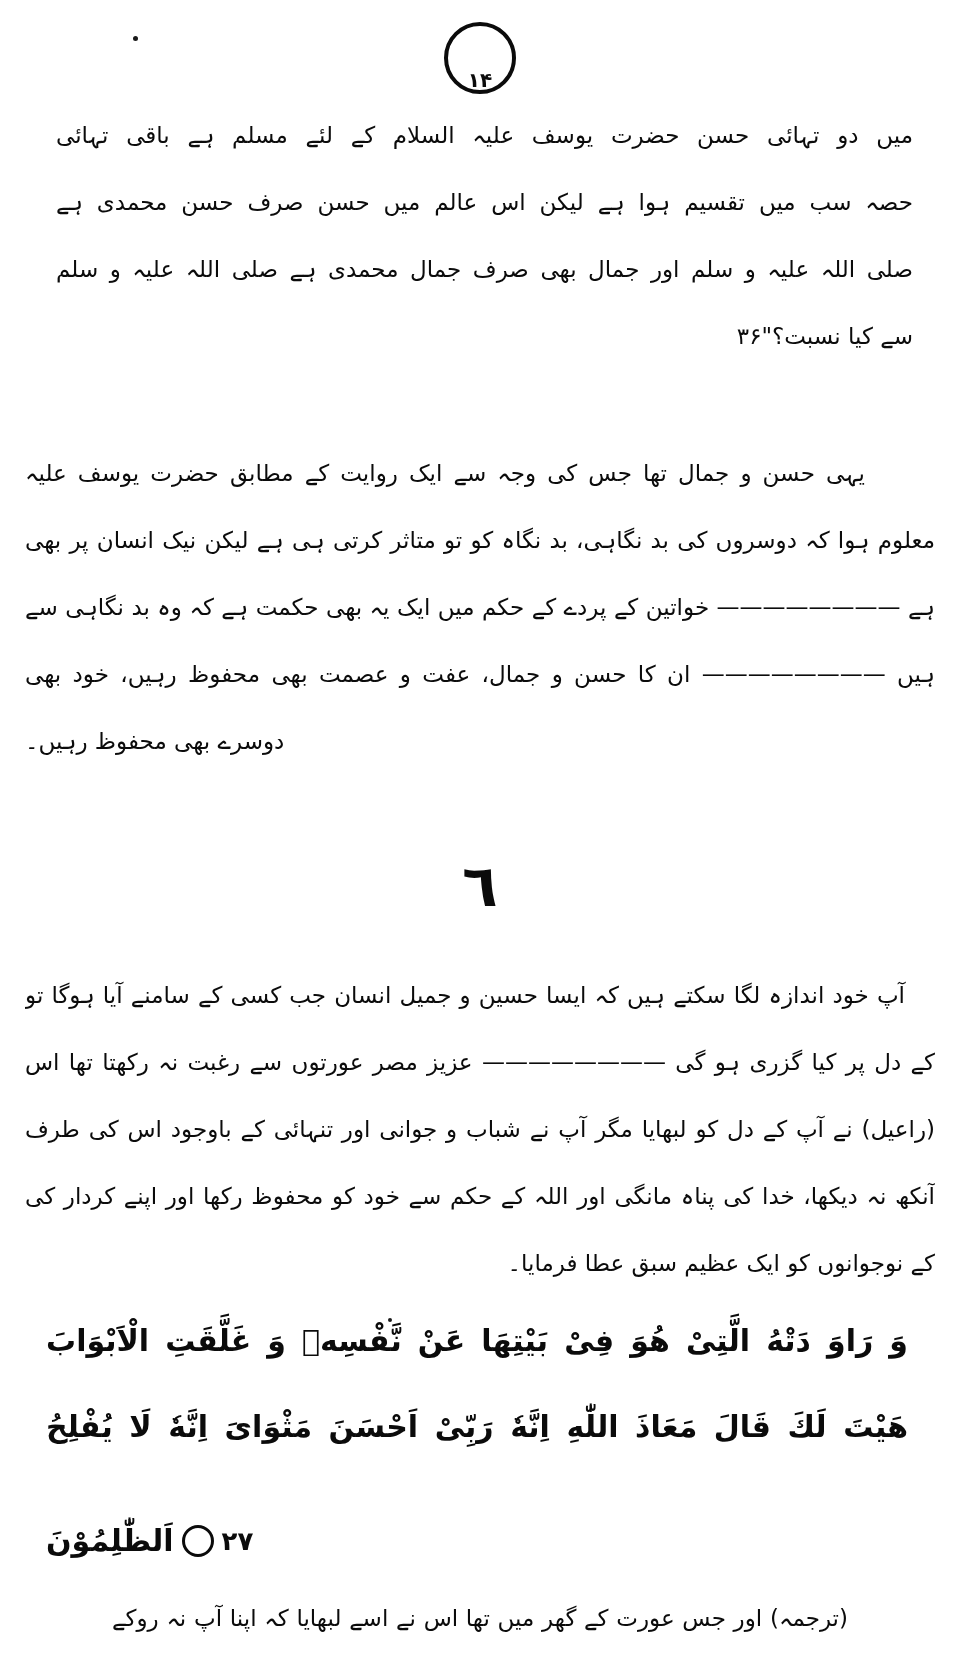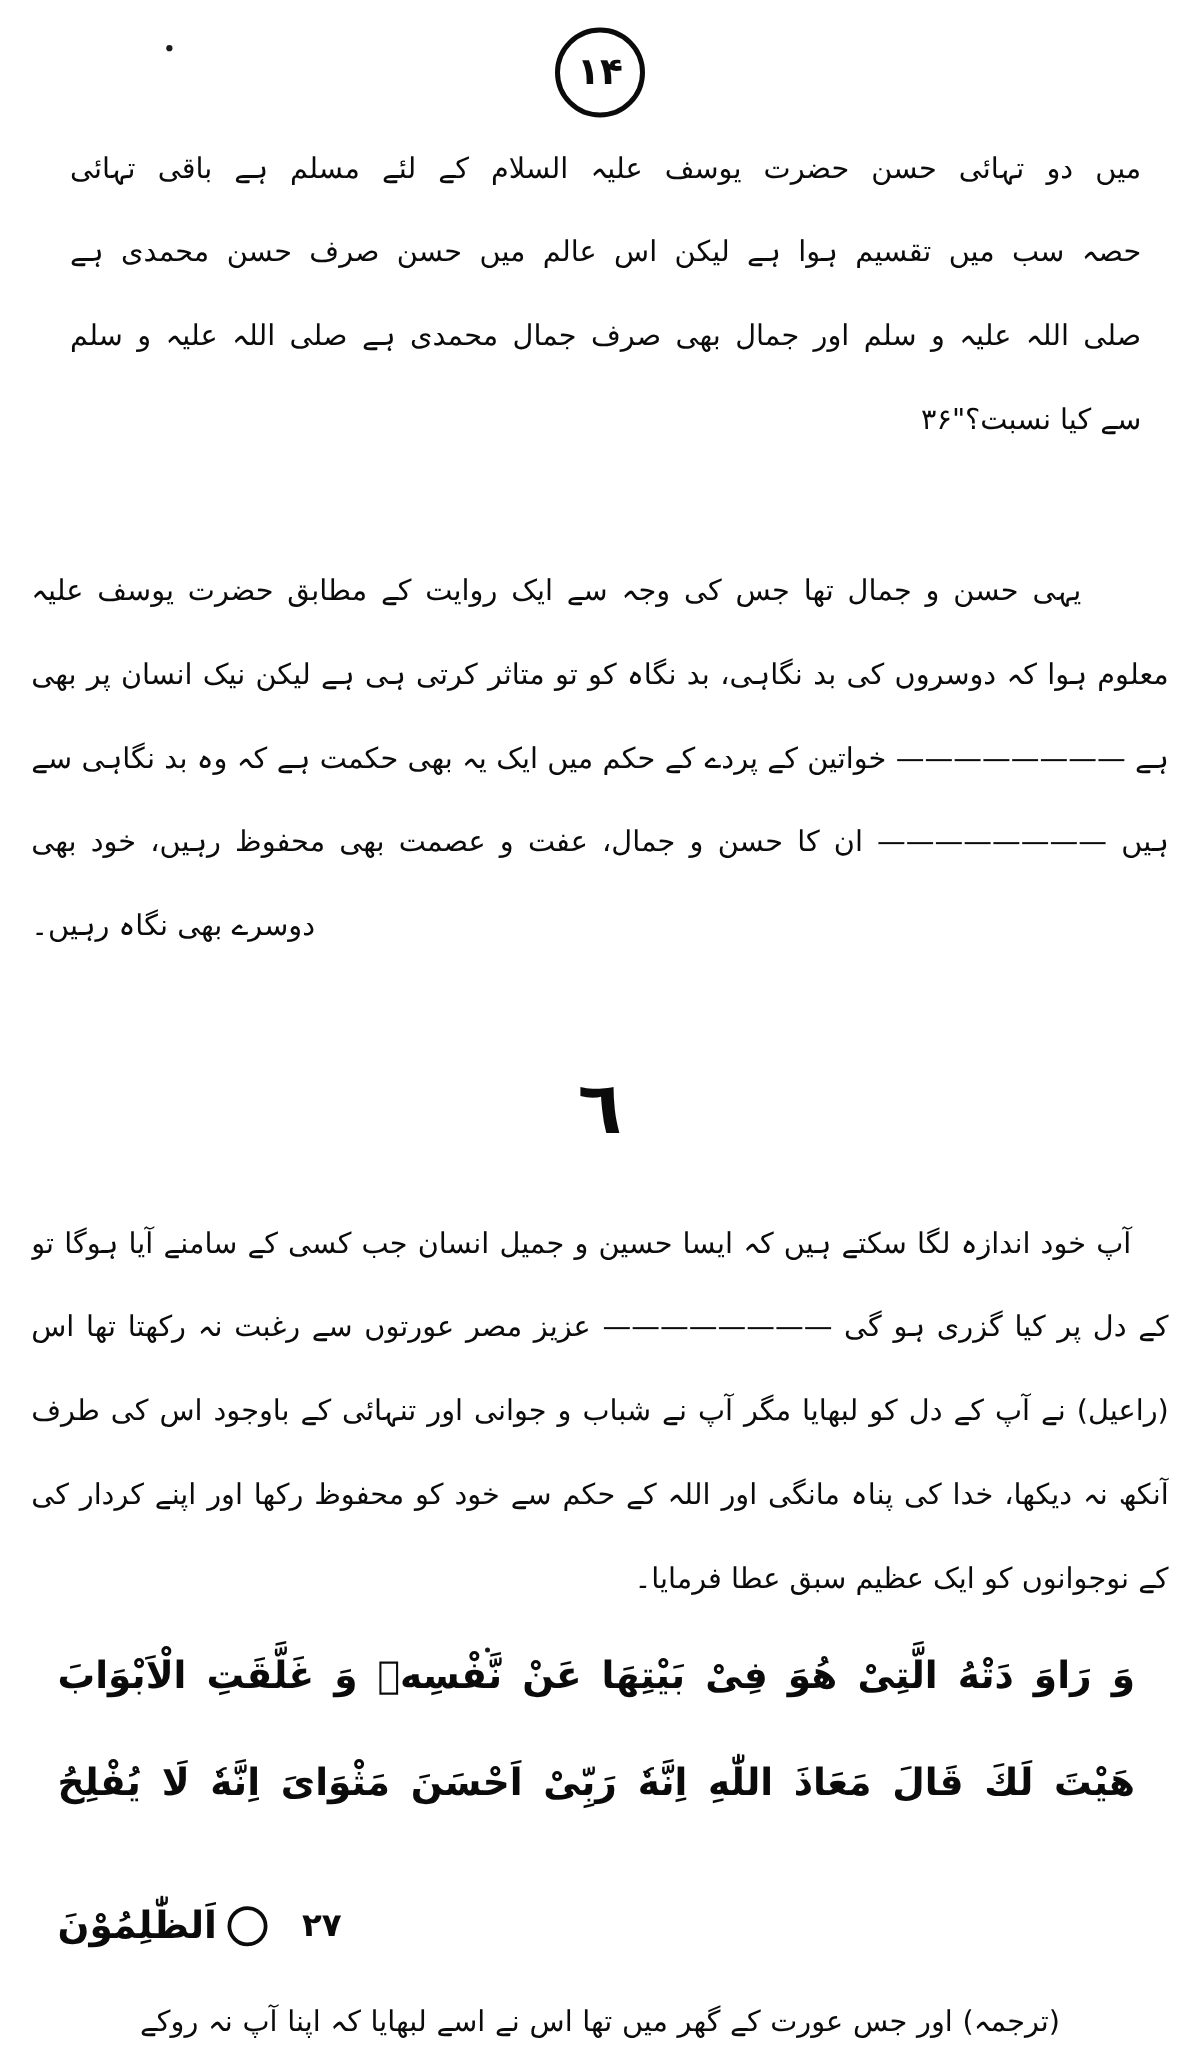--- a/index.html
+++ b/index.html
@@ -13,22 +13,22 @@
     direction:rtl;
     overflow:hidden;
   }
   .speck{position:absolute;background:#1a1a1a;border-radius:50%;}
   .speck.s1{left:133px;top:36px;width:5px;height:5px;}
   .speck.s2{left:388px;top:1318px;width:4px;height:4px;}
 
   .page-number-circle{
     position:absolute;top:22px;left:50%;transform:translateX(-50%);
     width:64px;height:64px;border:4px solid #0b0b0b;border-radius:50%;
-    display:flex;align-items:center;justify-content:center;
-    font-size:30px;font-weight:bold;line-height:1;
+    display:flex;align-items:flex-end;justify-content:center;
+    font-size:20px;font-weight:bold;line-height:1;
   }
 
   .block{position:absolute;}
   .line{
     height:67px;line-height:67px;
     font-size:23px;
     overflow:hidden;
     white-space:normal;
     text-align:justify;
     text-align-last:justify;
@@ -58,21 +58,21 @@
   .verse .vlast{
     margin-top:40px;height:62px;line-height:62px;font-size:30px;
     direction:ltr;text-align:center;text-align-last:left;
     display:flex;align-items:center;gap:8px;
   }
   .ayah-circle{
     display:inline-block;width:26px;height:26px;
     border:3px solid #0b0b0b;border-radius:50%;
     flex:0 0 auto;
   }
-  .ayah-ref{font-size:26px;font-weight:bold;margin-left:20px;}
+  .ayah-ref{font-size:26px;font-weight:bold;}
 
   .translation{
     top:1590px;right:112px;left:112px;
     font-size:22px;
   }
   .translation .line{height:56px;line-height:56px;}
 </style>
 </head>
 <body>
 
@@ -90,21 +90,21 @@
     <div class="line">حصہ سب میں تقسیم ہوا ہے لیکن اس عالم میں حسن صرف حسن محمدی ہے</div>
     <div class="line">صلی اللہ علیہ و سلم اور جمال بھی صرف جمال محمدی ہے صلی اللہ علیہ و سلم</div>
     <div class="line endright">سے کیا نسبت؟"۳۶</div>
   </div>
 
   <div class="block body1">
     <div class="line indent">یہی حسن و جمال تھا جس کی وجہ سے ایک روایت کے مطابق حضرت یوسف علیہ السلام</div>
     <div class="line">معلوم ہوا کہ دوسروں کی بد نگاہی، بد نگاہ کو تو متاثر کرتی ہی ہے لیکن نیک انسان پر بھی اثر انداز ہوتی</div>
     <div class="line">ہے ———————— خواتین کے پردے کے حکم میں ایک یہ بھی حکمت ہے کہ وہ بد نگاہی سے محفوظ</div>
     <div class="line">ہیں ———————— ان کا حسن و جمال، عفت و عصمت بھی محفوظ رہیں، خود بھی محفوظ رہیں اور</div>
-    <div class="line endleft">دوسرے بھی نگاہ رہیں۔</div>
+    <div class="line endleft">دوسرے بھی محفوظ رہیں۔</div>
   </div>
 
   <div class="section-number">٦</div>
 
   <div class="block body2">
     <div class="line indent-sm">آپ خود اندازہ لگا سکتے ہیں کہ ایسا حسین و جمیل انسان جب کسی کے سامنے آیا ہوگا تو اس</div>
     <div class="line">کے دل پر کیا گزری ہو گی ———————— عزیز مصر عورتوں سے رغبت نہ رکھتا تھا اس کی بیوی زلیخا</div>
     <div class="line">(راعیل) نے آپ کے دل کو لبھایا مگر آپ نے شباب و جوانی اور تنہائی کے باوجود اس کی طرف ایک</div>
     <div class="line">آنکھ نہ دیکھا، خدا کی پناہ مانگی اور اللہ کے حکم سے خود کو محفوظ رکھا اور اپنے کردار کی عظمت سے دنیا</div>
     <div class="line endright">کے نوجوانوں کو ایک عظیم سبق عطا فرمایا۔</div>

